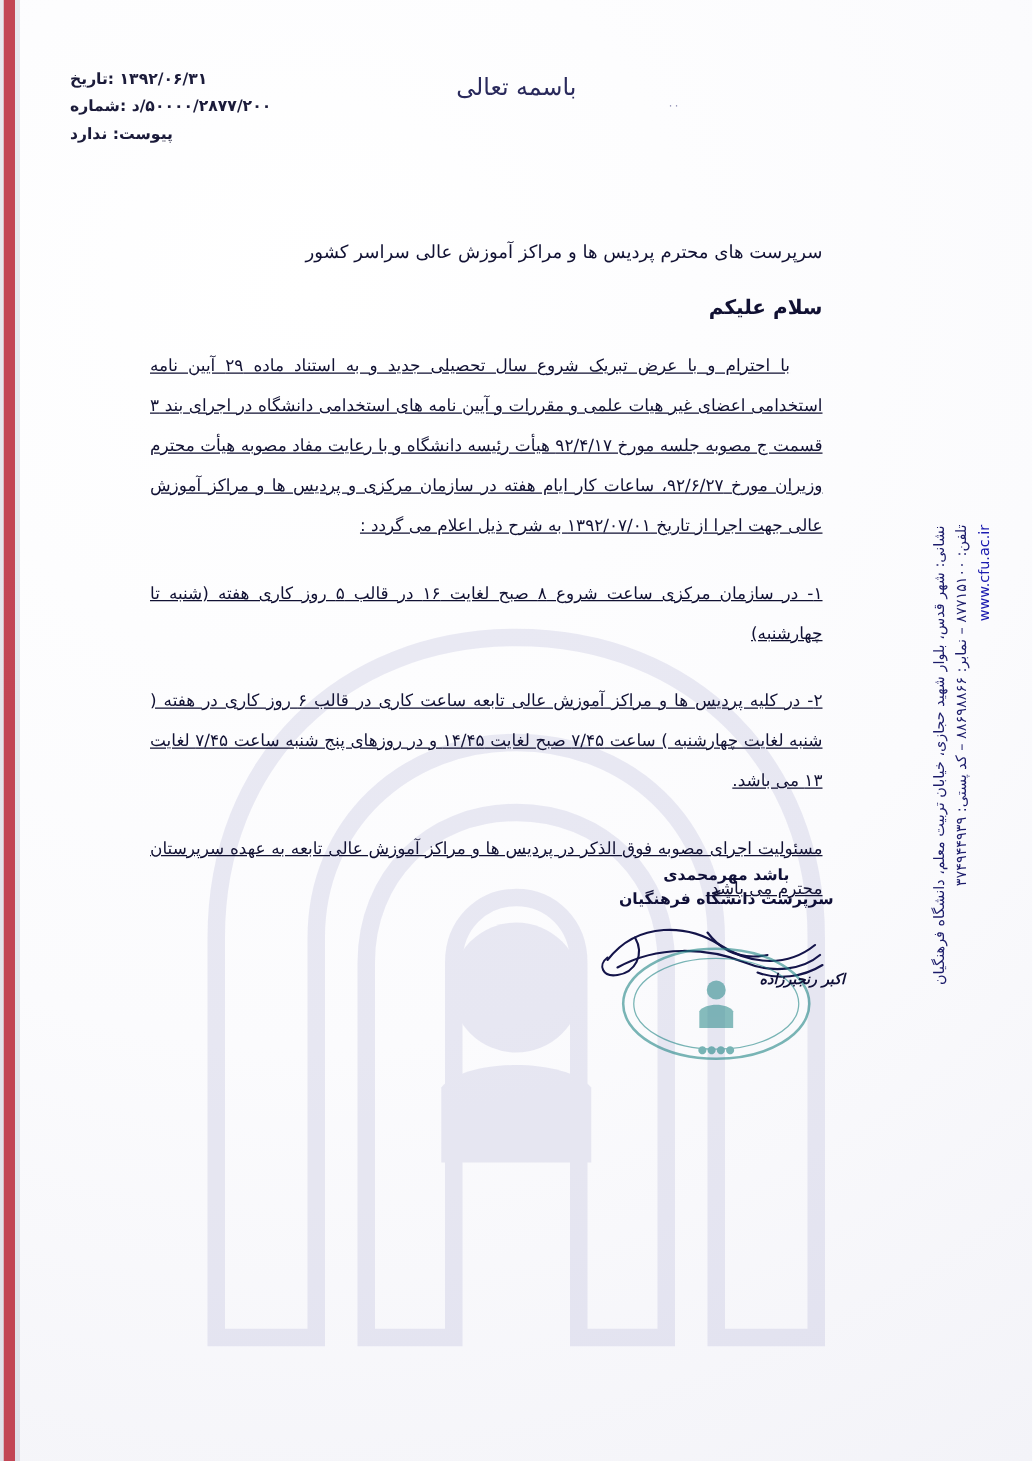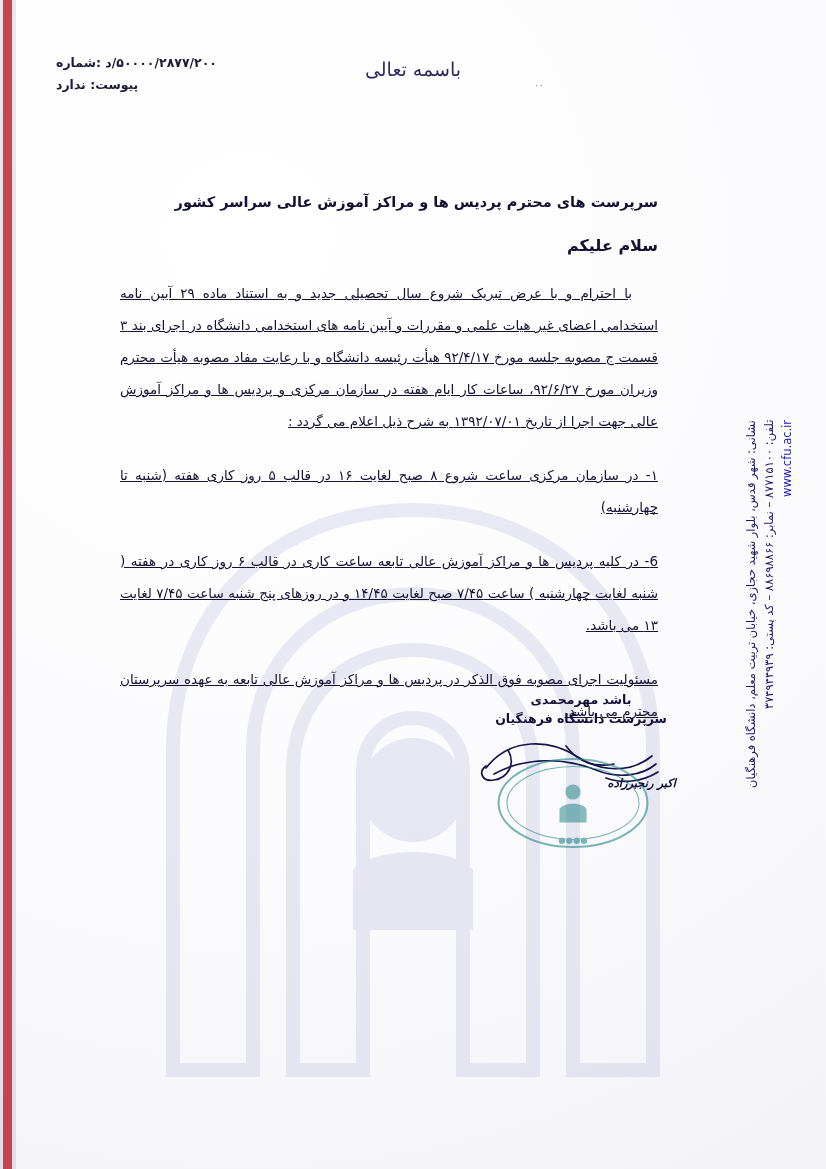--- a/index.html
+++ b/index.html
@@ -131,21 +131,21 @@
     position: absolute;
     right: 168px;
     left: 120px;
     top: 190px;
     direction: rtl;
     text-align: justify;
     color: #111133;
   }
   .addressee {
     font-size: 14.5px;
-    font-weight: bold;
+    font-weight: normal;
     margin-bottom: 22px;
     text-align: right;
     line-height: 24px;
   }
   .salutation {
     font-size: 16px;
     font-weight: bold;
     margin-bottom: 22px;
     text-align: right;
   }
@@ -235,20 +235,24 @@
       <path d="M120 200 C130 188 170 188 180 200 L180 230 L120 230 Z" fill="#6a6ab0"></path>
     </svg>
   </div>
 
   <div class="side-strip">
     <div class="side-strip-inner"></div>
   </div>
 
   <div class="meta">
     <div>
+      <span>۱۳۹۲/۰۶/۳۱</span>
+      :<span>تاریخ</span>
+    </div>
+    <div>
       <span>۵۰۰۰۰/۲۸۷۷/۲۰۰/د</span>
       :<span>شماره</span>
     </div>
     <div>پیوست: ندارد</div>
   </div>
 
   <div class="basmala">باسمه تعالی</div>
 
   <div class="speck">۰۰</div>
 
@@ -257,21 +261,21 @@
     <span class="line">نشانی: شهر قدس، بلوار شهید حجازی، خیابان تربیت معلم، دانشگاه فرهنگیان</span>
     <span class="line">تلفن: ۸۷۷۱۵۱۰۰ – نمابر: ۸۸۶۹۸۸۶۶ – کد پستی: ۳۷۴۹۴۴۹۳۹</span>
     <span class="line url">www.cfu.ac.ir</span>
   </div>
 
   <div class="doc">
     <div class="addressee">سرپرست های محترم پردیس ها و مراکز آموزش عالی سراسر کشور</div>
     <div class="salutation">سلام علیکم</div>
     <p class="body-par indent">با احترام  و با عرض تبریک شروع سال تحصیلی جدید و به استناد ماده ۲۹ آیین نامه استخدامی اعضای غیر هیات علمی و مقررات و آیین نامه های  استخدامی دانشگاه در اجرای بند ۳ قسمت ج مصوبه جلسه مورخ ۹۲/۴/۱۷ هیأت رئیسه دانشگاه و با رعایت مفاد مصوبه هیأت محترم وزیران مورخ ۹۲/۶/۲۷، ساعات کار ایام هفته در سازمان مرکزی و پردیس ها و مراکز آموزش عالی جهت اجرا از تاریخ ۱۳۹۲/۰۷/۰۱  به شرح ذیل اعلام می گردد :</p>
     <p class="body-par">۱- در سازمان مرکزی ساعت شروع ۸ صبح لغایت ۱۶ در قالب ۵ روز کاری هفته (شنبه تا چهارشنبه)</p>
-    <p class="body-par">6- در کلیه پردیس ها و مراکز آموزش عالی تابعه ساعت کاری در قالب ۶ روز کاری در هفته ( شنبه لغایت چهارشنبه ) ساعت ۷/۴۵ صبح لغایت ۱۴/۴۵ و در روزهای پنج شنبه ساعت ۷/۴۵ لغایت ۱۳ می باشد.</p>
+    <p class="body-par">۲- در کلیه پردیس ها و مراکز آموزش عالی تابعه ساعت کاری در قالب ۶ روز کاری در هفته ( شنبه لغایت چهارشنبه ) ساعت ۷/۴۵ صبح لغایت ۱۴/۴۵ و در روزهای پنج شنبه ساعت ۷/۴۵ لغایت ۱۳ می باشد.</p>
     <p class="body-par">مسئولیت اجرای مصوبه فوق الذکر در پردیس ها و مراکز آموزش عالی تابعه به عهده سرپرستان محترم می باشد.</p>
   </div>
 
   <div class="signature">
     <div class="sig-name">باشد مهرمحمدی</div>
     <div class="sig-role">سرپرست دانشگاه فرهنگیان</div>
 
     <div class="sig-scribble">
       <svg viewBox="0 0 240 70" xmlns="http://www.w3.org/2000/svg">
         <g fill="none" stroke="#14144a" stroke-width="1.7" stroke-linecap="round">

